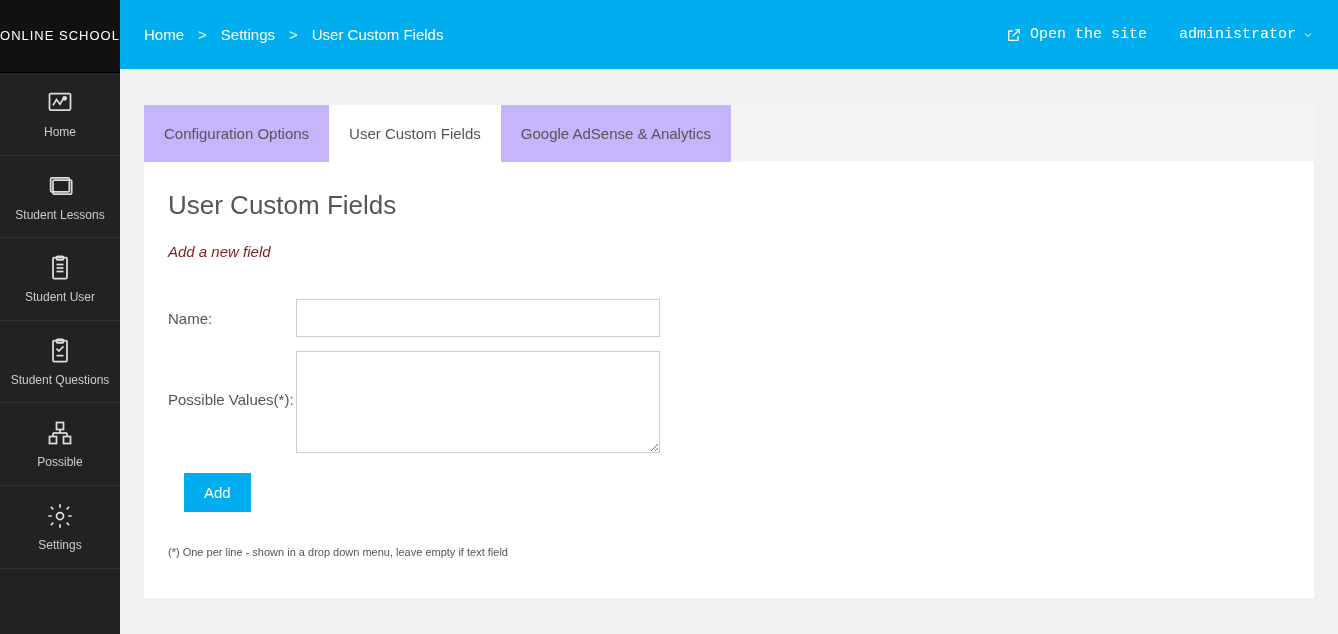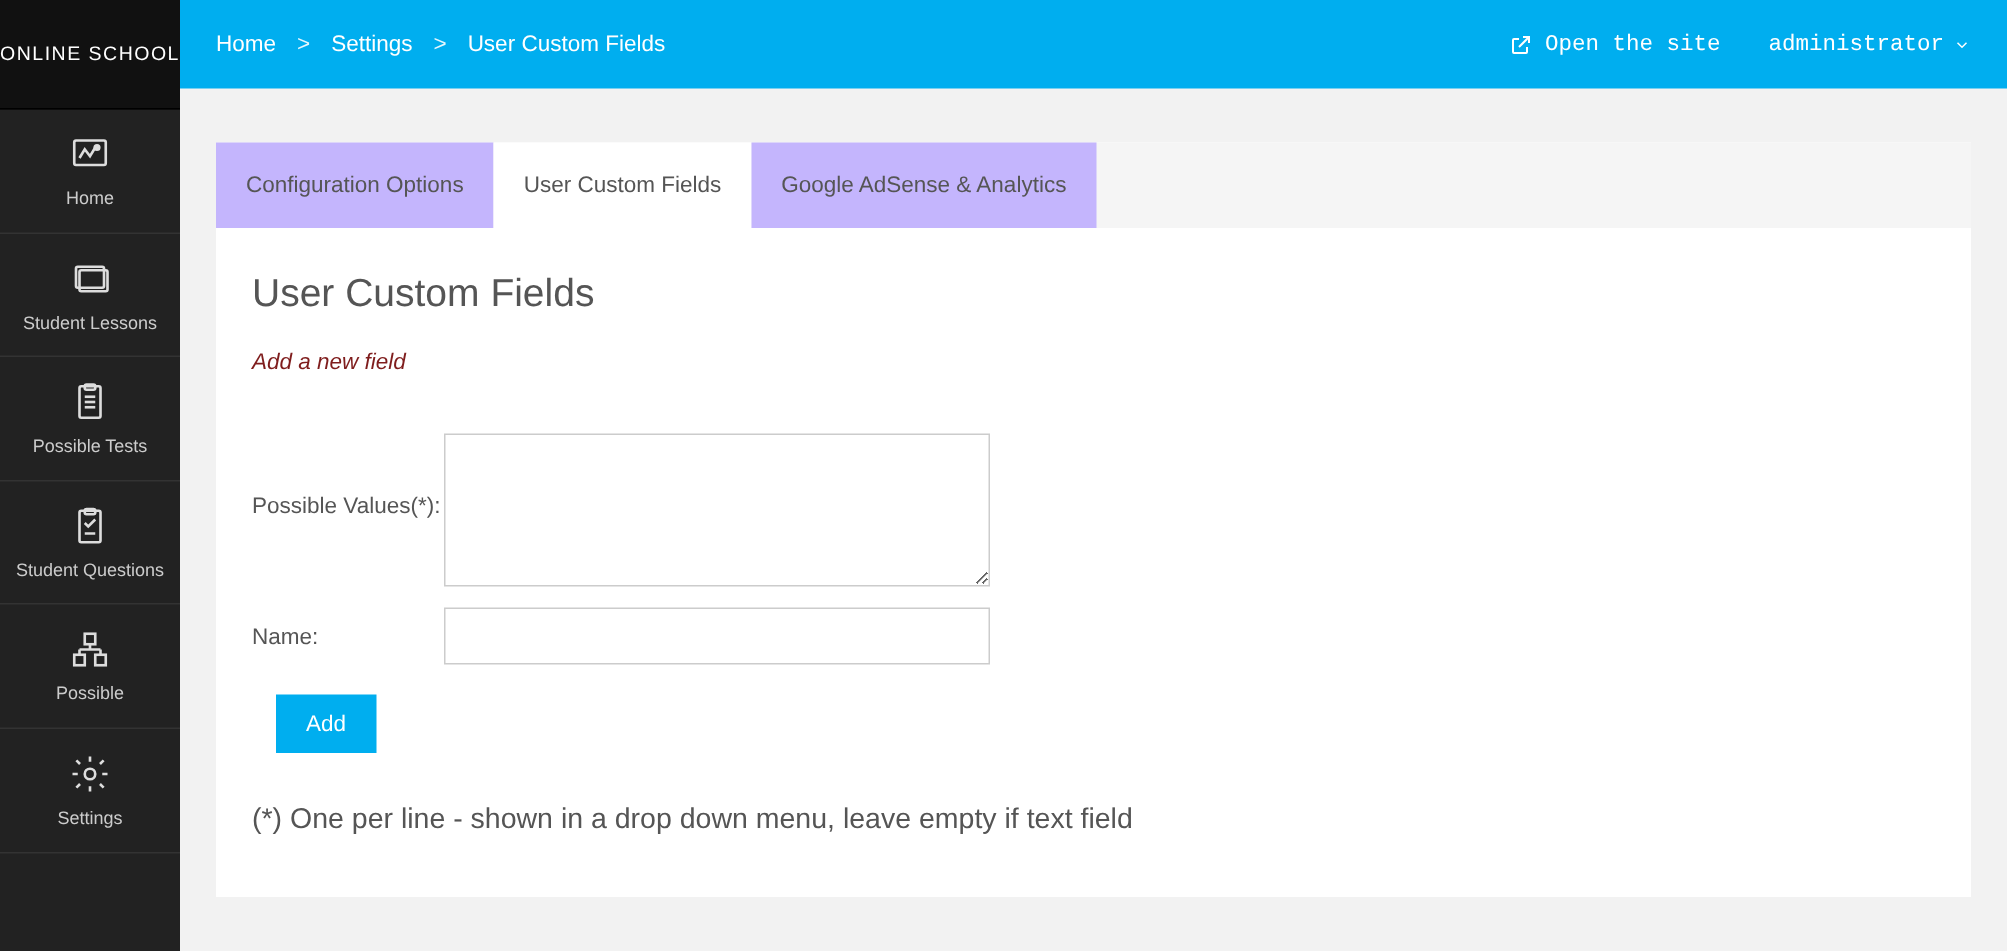--- a/index.html
+++ b/index.html
@@ -156,21 +156,21 @@
     color: #fff;
     border: none;
     padding: 11px 20px;
     font-size: 15px;
     cursor: pointer;
     margin-top: 6px;
     margin-left: 16px;
   }
   .hint {
     margin-top: 34px;
-    font-size: 19px;
+    font-size: 11px;
     color: #555;
   }
 
   svg { display: block; }
 </style>
 </head>
 <body>
 
 <aside class="sidebar">
   <div class="brand">
@@ -201,21 +201,21 @@
   <div class="nav-item">
     <span class="icon">
       <svg viewBox="0 0 24 24" width="28" height="28" fill="none" stroke="currentColor" stroke-width="1.5">
         <rect x="6" y="3" width="12" height="18" rx="1"></rect>
         <rect x="9" y="2" width="6" height="3" rx="1"></rect>
         <line x1="9" y1="9" x2="15" y2="9"></line>
         <line x1="9" y1="12" x2="15" y2="12"></line>
         <line x1="9" y1="15" x2="15" y2="15"></line>
       </svg>
     </span>
-    <span class="label">Possible Tests</span>
+    <span class="label">Student User</span>
   </div>
 
   <div class="nav-item">
     <span class="icon">
       <svg viewBox="0 0 24 24" width="28" height="28" fill="none" stroke="currentColor" stroke-width="1.5">
         <rect x="6" y="3" width="12" height="18" rx="1"></rect>
         <rect x="9" y="2" width="6" height="3" rx="1"></rect>
         <path d="M9 10 L11 12 L15 8"></path>
         <line x1="9" y1="16" x2="15" y2="16"></line>
       </svg>
@@ -287,30 +287,30 @@
       <div class="tabs">
         <div class="tab">Configuration Options</div>
         <div class="tab active">User Custom Fields</div>
         <div class="tab">Google AdSense &amp; Analytics</div>
       </div>
 
       <div class="panel">
         <h1>User Custom Fields</h1>
         <p class="subtitle">Add a new field</p>
 
+        <div class="form-row">
+          <label>Name:</label>
+          <input type="text" value="" style="">
+        </div>
+
         <div class="form-row top">
           <label>Possible Values(*):</label>
           <textarea style=""></textarea>
         </div>
 
-        <div class="form-row">
-          <label>Name:</label>
-          <input type="text" value="" style="">
-        </div>
-
         <button class="btn">Add</button>
 
         <p class="hint">(*) One per line - shown in a drop down menu, leave empty if text field</p>
       </div>
 
     </div>
   </div>
 
 </div>
 

